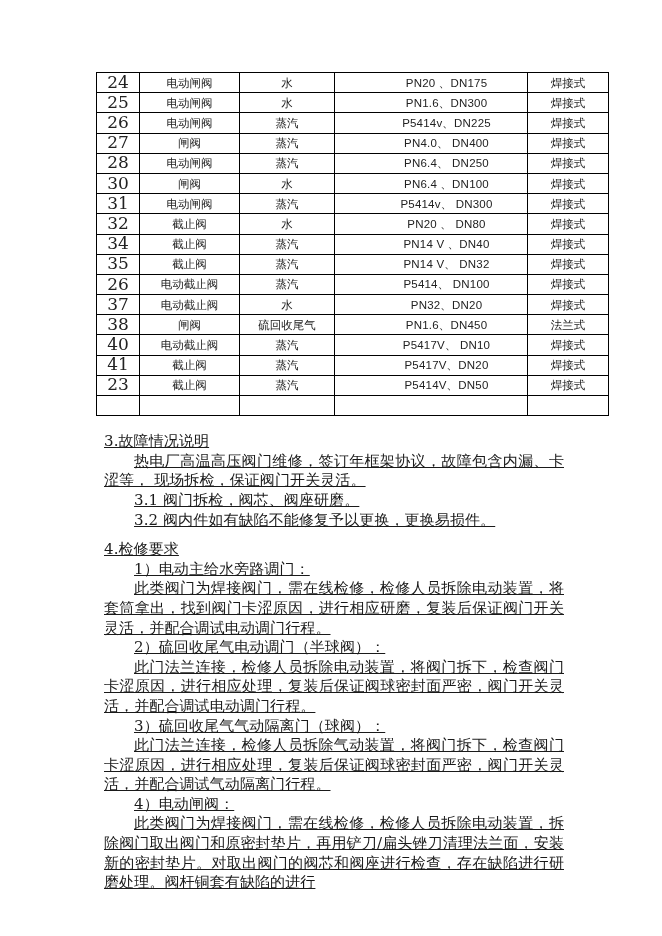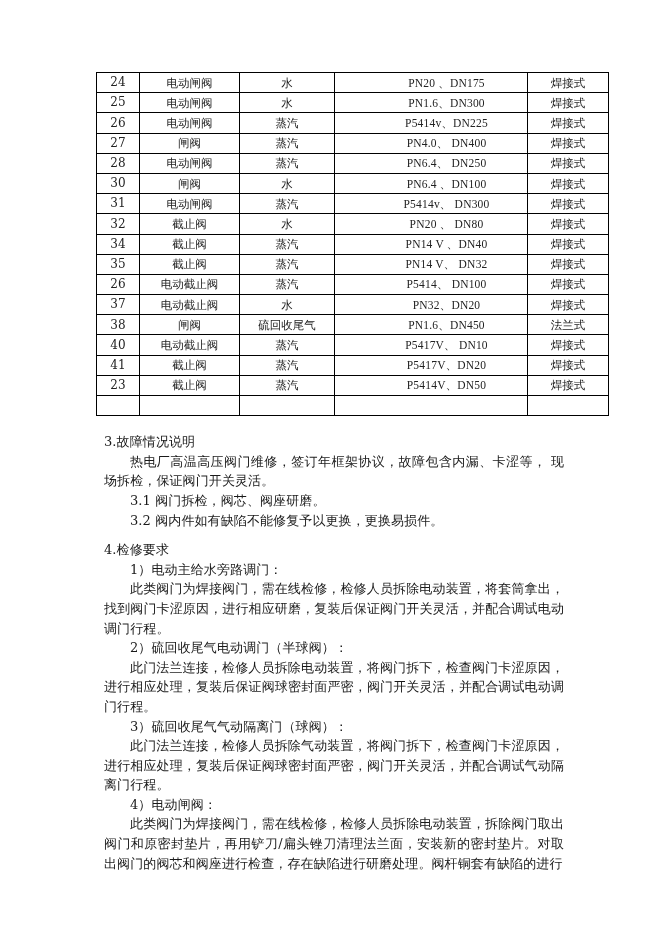--- a/index.html
+++ b/index.html
@@ -50,41 +50,42 @@
     white-space: nowrap;
     overflow: hidden;
   }
   table.valve-table td.c-no      { width: 40px; }
   table.valve-table td.c-name    { width: 97px; }
   table.valve-table td.c-medium  { width: 92px; }
   table.valve-table td.c-spec    { width: 159px; }
   table.valve-table td.c-conn    { width: 78px; margin-left: 28px; }
   table.valve-table td.c-no {
     font-family: "DejaVu Serif", "Liberation Serif", serif;
-    font-size: 12px;
+    font-size: 17px;
     margin-left: 24px;
   }
   table.valve-table td.c-spec {
-    font-family: Liberation Serif, serif;
+    font-family: Liberation Sans, sans-serif;
     font-size: 11.5px;
     letter-spacing: 0.2px;
     padding-left: 32px;
   }
   table.valve-table tr.blank-row td { height: 19.2px; }
 
   
   .sec-gap { height: 16px; }
   .para {
-    font-size: 13px;
+    font-size: 15px;
     line-height: 19.6px;
     color: #1a1a1a;
     margin: 0;
     text-align: justify;
     text-justify: inter-ideograph;
     letter-spacing: 0.1px;
+    text-decoration: underline;
   }
   .para.h-lvl1 { text-indent: 0; padding-left: 8px; }
   .para.indent-1 { text-indent: 2em; padding-left: 8px; }
   .para.indent-sub { text-indent: 2em; padding-left: 8px; }
   .para.indent-item { text-indent: 2em; padding-left: 8px; }
   .blockgap { height: 10px; }
 </style>
 </head>
 <body>
 

